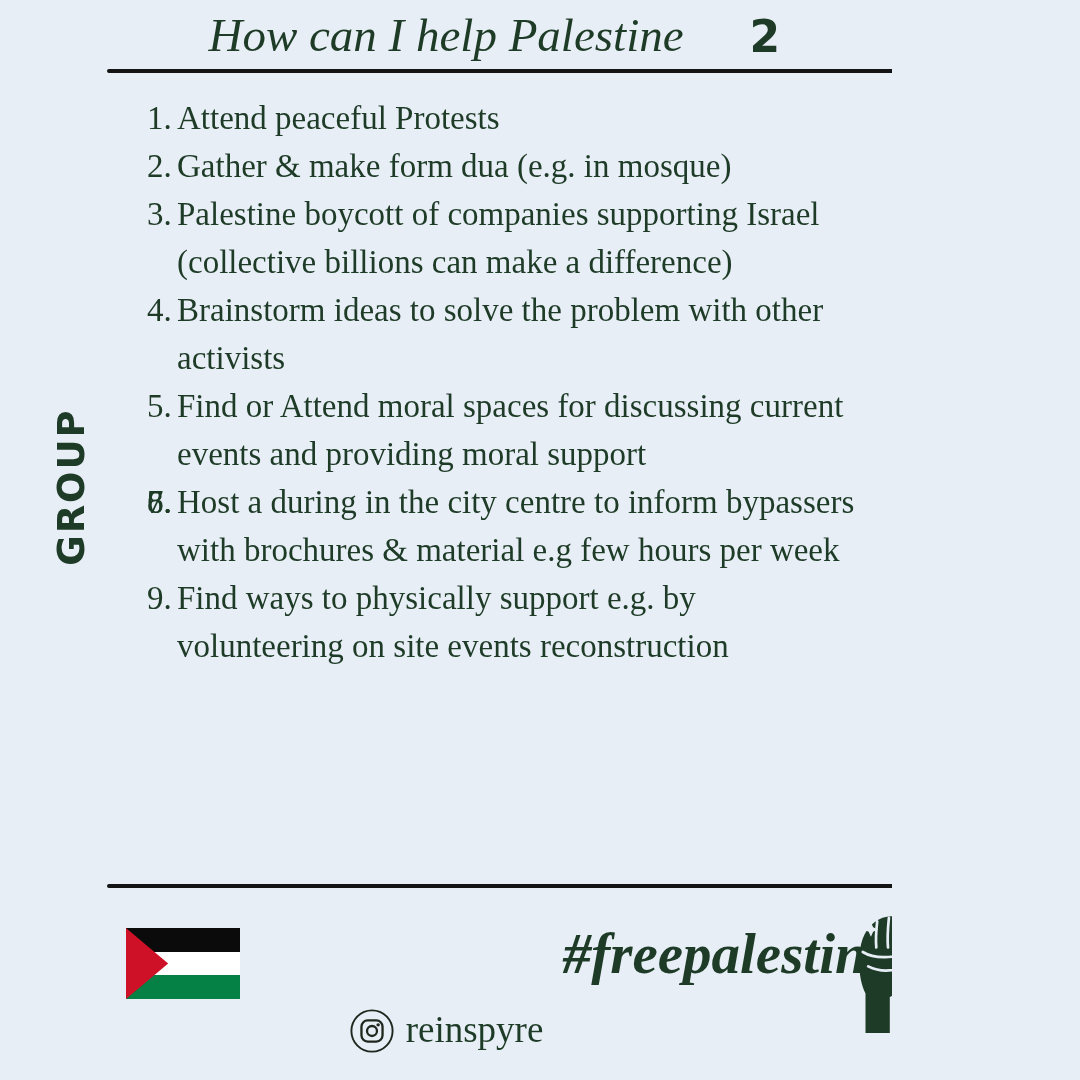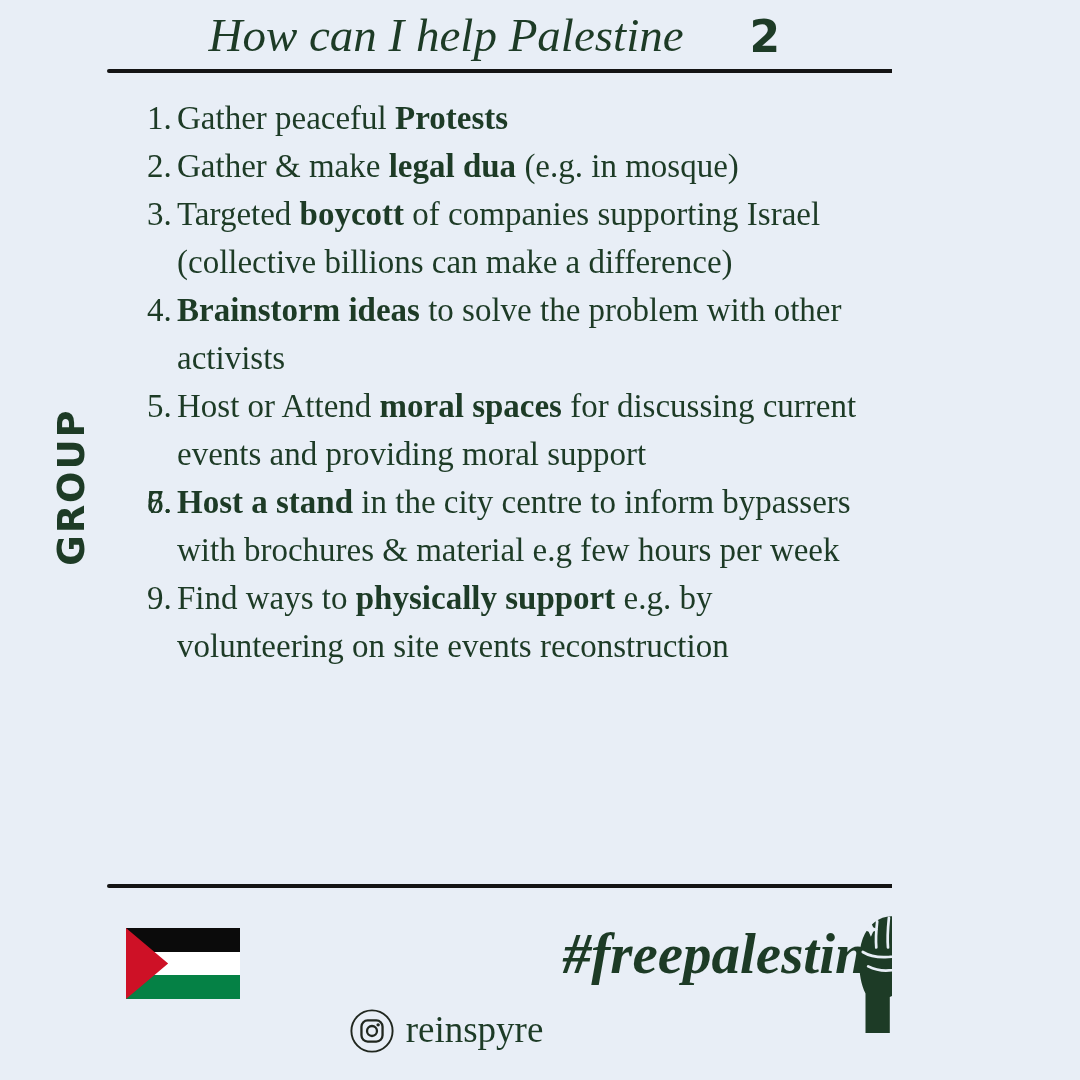--- a/index.html
+++ b/index.html
@@ -19,21 +19,21 @@
   .rule{position:absolute;left:107px;width:866px;height:4px;background:var(--rule);border-radius:2px;}
   .rule-top{top:69px;}
   .rule-bottom{top:884px;}
 
   .side-label{position:absolute;top:487px;left:71px;transform:translate(-50%,-50%) rotate(-90deg);
          font-family:"DejaVu Sans",sans-serif;font-weight:bold;font-size:37px;letter-spacing:2px;color:var(--ink);}
 
   .list{position:absolute;left:147px;top:94px;width:860px;}
   .list-item{position:relative;padding-left:30px;font-size:33px;line-height:48px;white-space:pre;color:var(--ink);}
   .list-item .num{position:absolute;left:0;top:0;}
-  .list-item .b{font-weight:bold;}
+  .list-item .b{font-weight:normal;}
 
   .flag{position:absolute;left:126px;top:928px;width:114px;height:71px;display:flex;flex-direction:column;}
   .flag .s1{flex:1;background:var(--flag-black);}
   .flag .s2{flex:1;background:var(--flag-white);}
   .flag .s3{flex:1;background:var(--flag-green);}
   .flag .tri{position:absolute;inset:0;background:var(--flag-red);clip-path:polygon(0 0,37% 50%,0 100%);}
 
   .hashtag{position:absolute;left:0;right:0;top:921px;text-align:right;
          font-family:"Liberation Serif",serif;font-weight:bold;font-size:57px;color:var(--ink);font-style:italic;}
   .handle-row{position:absolute;left:0;right:0;top:1008px;display:flex;justify-content:center;align-items:flex-start;gap:11px;}
@@ -49,31 +49,31 @@
 
 <div class="canvas">
 
   <div class="title">How can I help Palestine</div>
   <div class="page-num">2</div>
   <div class="rule rule-top"></div>
 
   <div class="side-label">GROUP</div>
 
   <div class="list">
-      <div class="list-item"><span class="num">1.</span><span><span>Gather peaceful </span><span class="b">Protests</span></span></div>
-      <div class="list-item"><span class="num">2.</span><span><span>Gather &amp; make </span><span class="b">legal dua</span><span> (e.g. in mosque)</span></span></div>
-      <div class="list-item"><span class="num">3.</span><span><span>Targeted </span><span class="b">boycott</span><span> of companies supporting Israel
+      <div class="list-item"><span class="num">1.</span><span><span>Attend peaceful </span><span class="b">Protests</span></span></div>
+      <div class="list-item"><span class="num">2.</span><span><span>Gather &amp; make </span><span class="b">form dua</span><span> (e.g. in mosque)</span></span></div>
+      <div class="list-item"><span class="num">3.</span><span><span>Palestine </span><span class="b">boycott</span><span> of companies supporting Israel
 (collective billions can make a difference)</span></span></div>
       <div class="list-item"><span class="num">4.</span><span><span class="b">Brainstorm ideas</span><span> to solve the problem with other
 activists</span></span></div>
-      <div class="list-item"><span class="num">5.</span><span><span>Host or Attend </span><span class="b">moral spaces</span><span> for discussing current
+      <div class="list-item"><span class="num">5.</span><span><span>Find or Attend </span><span class="b">moral spaces</span><span> for discussing current
 events and providing moral support</span></span></div>
       <div class="list-item"><span class="num">6.</span></div>
       <div class="list-item"><span class="num">7.</span></div>
-      <div class="list-item"><span class="num">8.</span><span><span class="b">Host a stand</span><span> in the city centre to inform bypassers
+      <div class="list-item"><span class="num">8.</span><span><span class="b">Host a during</span><span> in the city centre to inform bypassers
 with brochures &amp; material e.g few hours per week</span></span></div>
       <div class="list-item"><span class="num">9.</span><span><span>Find ways to </span><span class="b">physically support</span><span> e.g. by
 volunteering on site events reconstruction</span></span></div>
     </div>
 
   <div class="rule rule-bottom"></div>
 
   <div class="flag">
     <div class="s1"></div>
     <div class="s2"></div>

